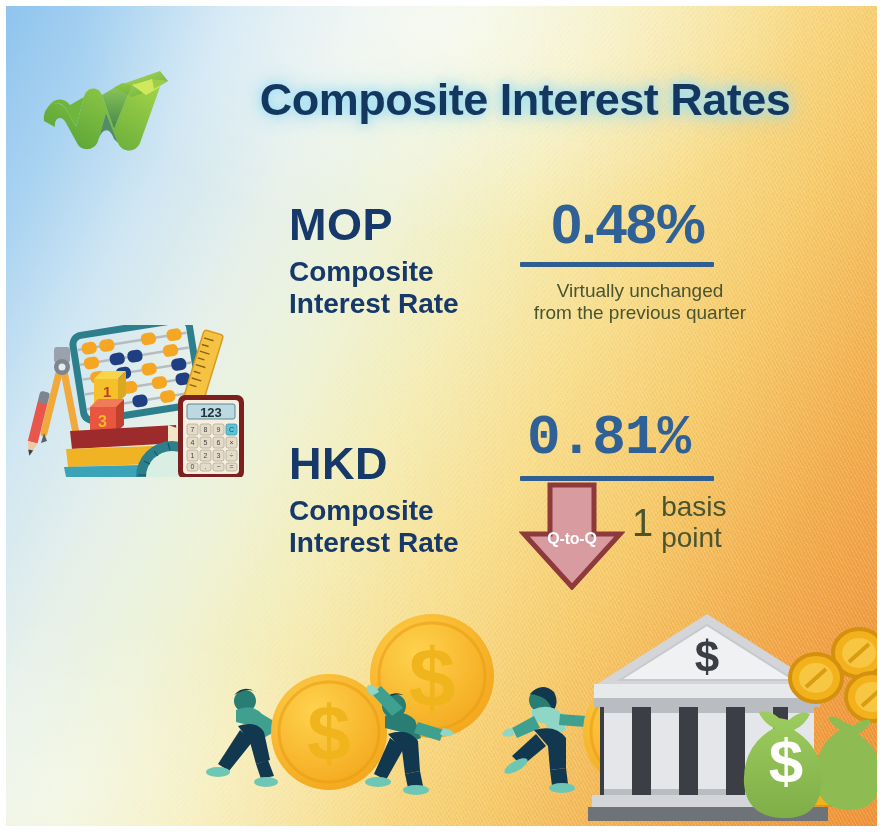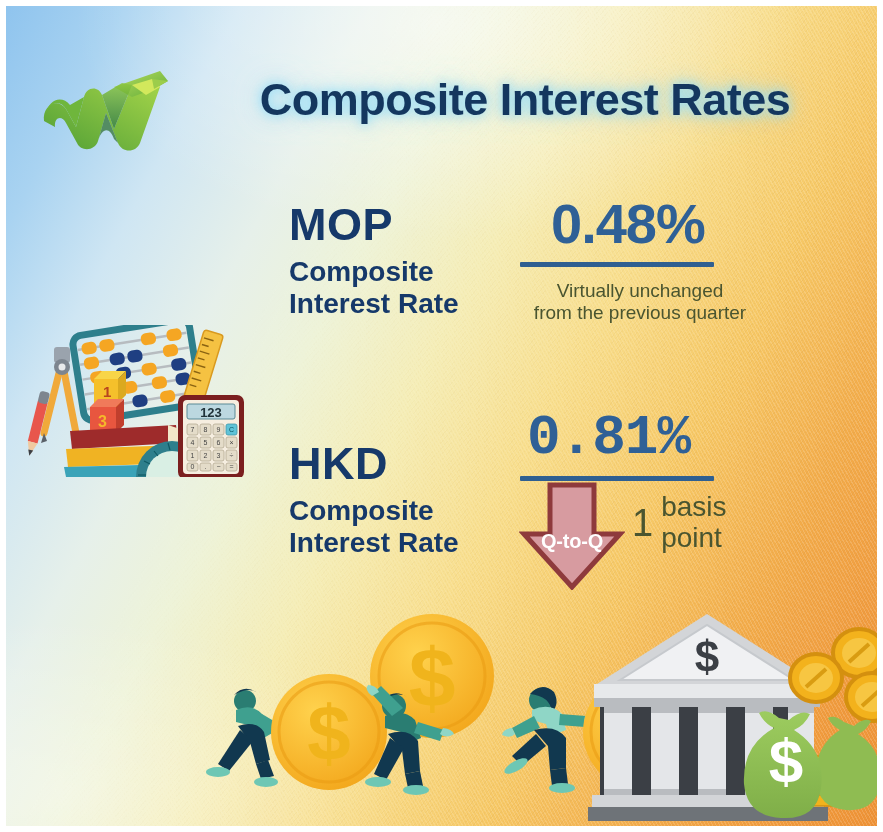--- a/index.html
+++ b/index.html
@@ -134,21 +134,21 @@
     white-space: nowrap;
   }
 
   
   .arrow-wrap { position: absolute; left: 519px; top: 482px; width: 106px; height: 108px; }
   .arrow-label {
     position: absolute;
     left: 0; top: 48px;
     width: 106px;
     text-align: center;
-    font-size: 20px;
+    font-size: 16px;
     font-weight: bold;
     color: #ffffff;
     letter-spacing: -0.2px;
     pointer-events: none;
   }
   .bp {
     position: absolute;
     left: 632px; top: 492px;
     display: flex;
     align-items: center;

